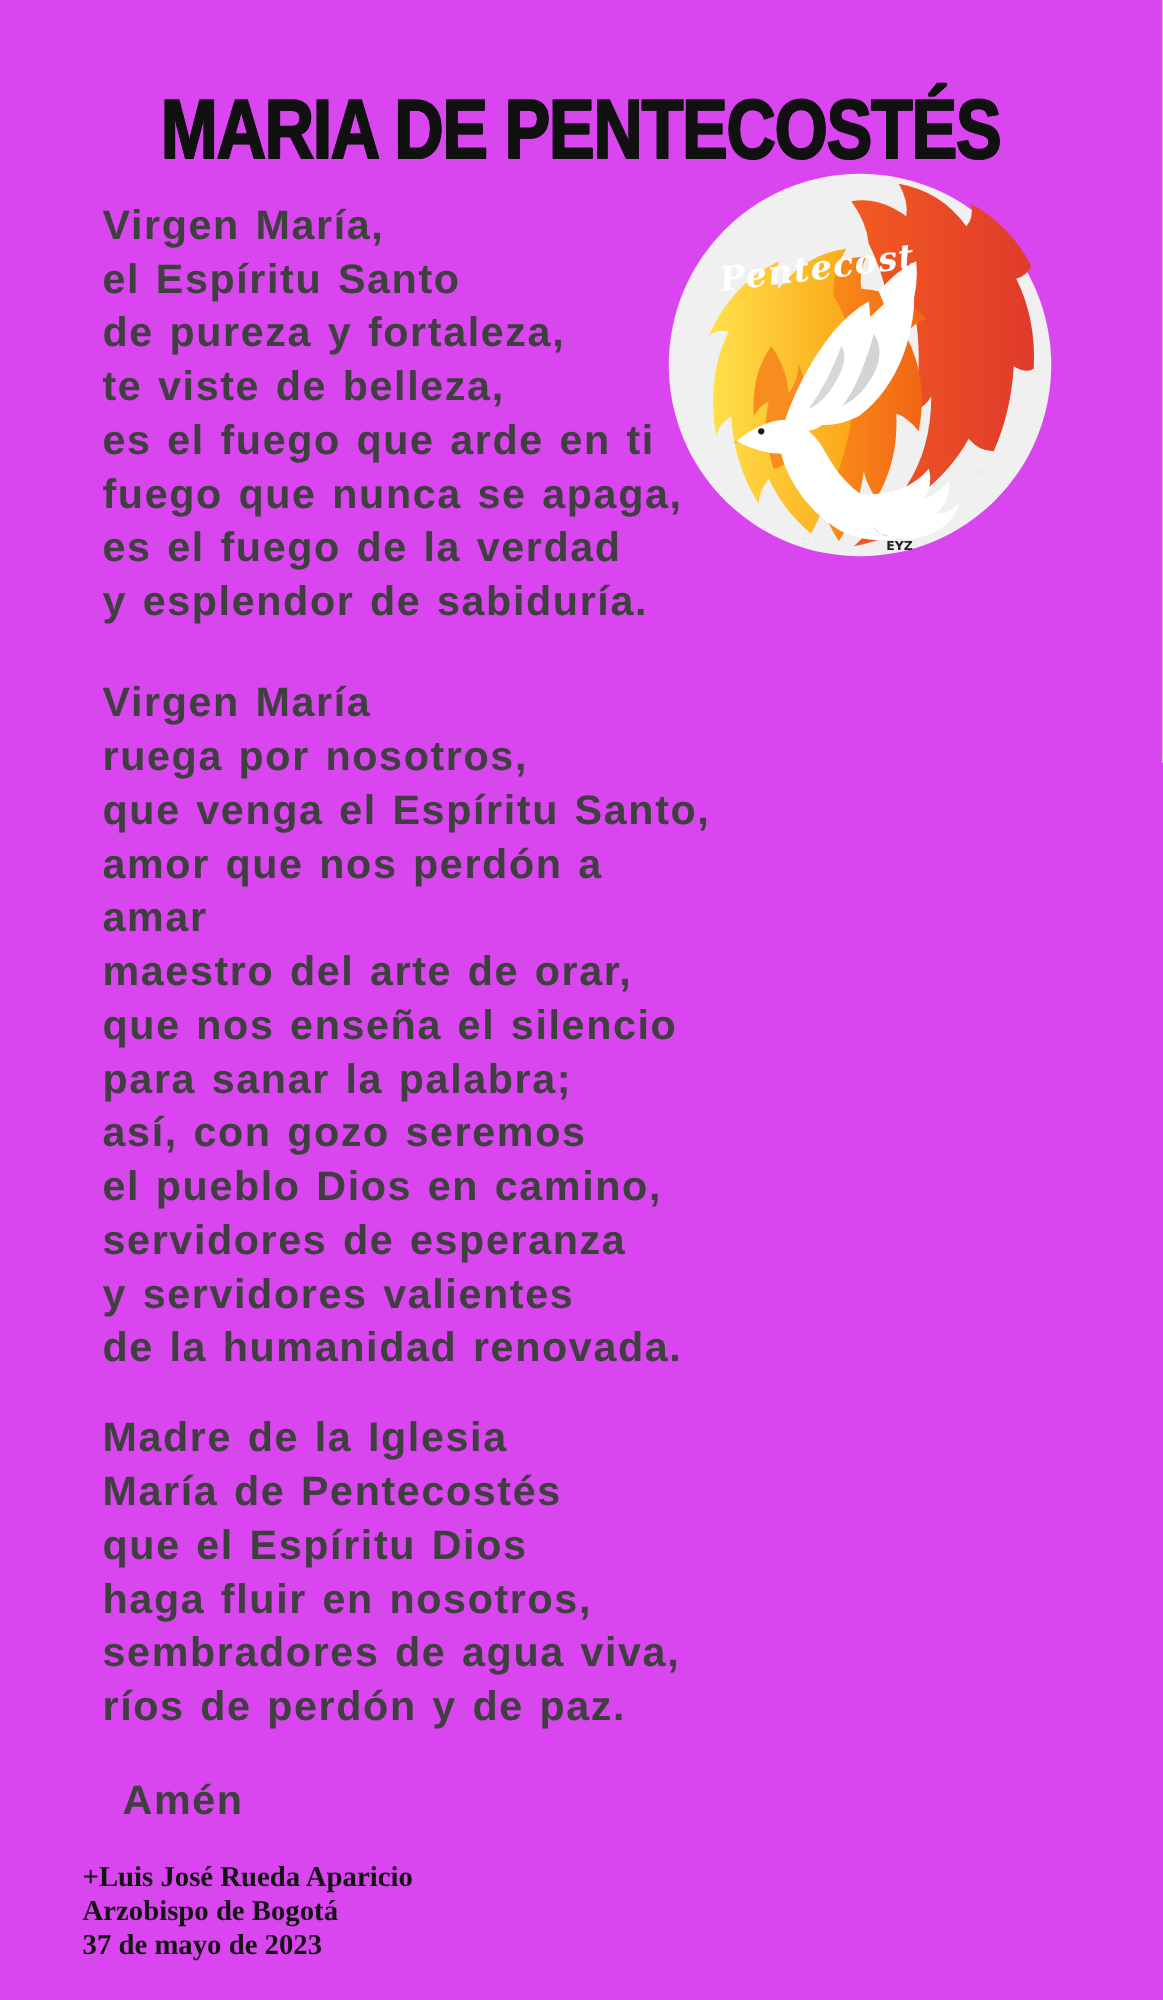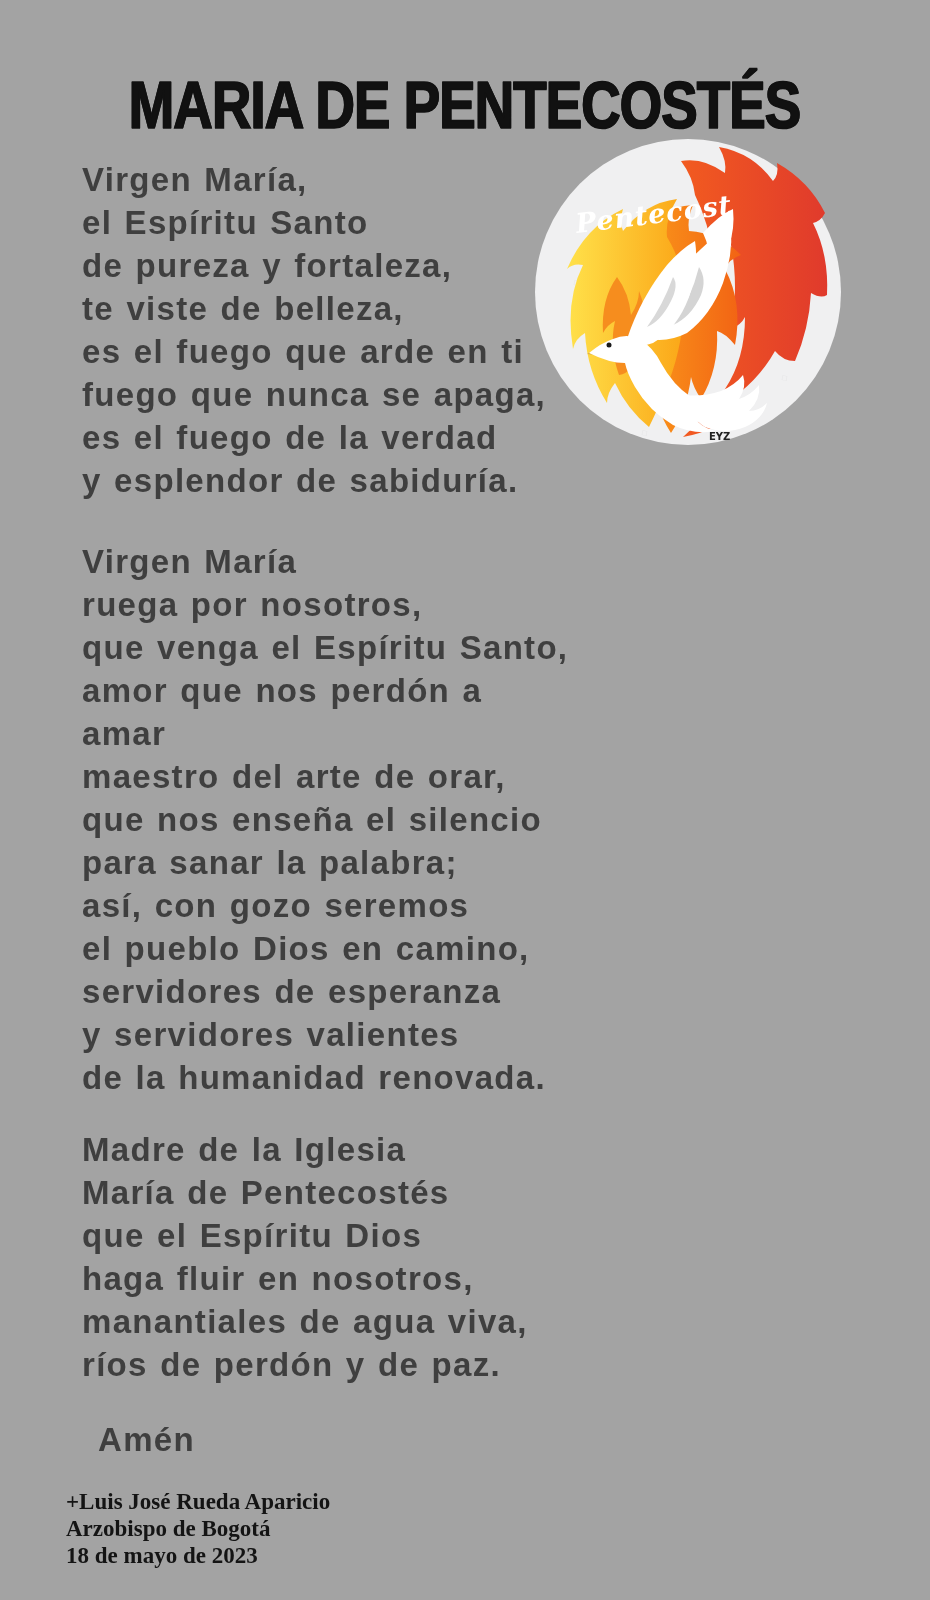--- a/index.html
+++ b/index.html
@@ -1,19 +1,19 @@
 <!DOCTYPE html>
 <html><head>
 <meta charset="utf-8">
 <style>
   html,body{margin:0;padding:0;background:#ffffff;}
   .page{
     position:relative;
     width:930px;height:1600px;
-    background:#a3a3a3;
+    background:#d946ef;
     overflow:hidden;
     font-family:"Liberation Sans", sans-serif;
   }
   .title{
     position:absolute;
     top:72px;left:0;width:100%;
     text-align:center;
     color:#111111;
     font-size:62px;
     font-weight:800;
@@ -198,26 +198,26 @@
       <div>y servidores valientes</div>
       <div>de la humanidad renovada.</div>
     </div>
 
   <div class="stanza stanza-3">
 
   <div>Madre de la Iglesia</div>
       <div>María de Pentecostés</div>
       <div>que el Espíritu Dios</div>
       <div>haga fluir en nosotros,</div>
-      <div>manantiales de agua viva,</div>
+      <div>sembradores de agua viva,</div>
       <div>ríos de perdón y de paz.</div>
     </div>
 
   <div class="stanza amen">Amén</div>
 
   <div class="footer">
 
   <div>+Luis José Rueda Aparicio</div>
       <div>Arzobispo de Bogotá</div>
-      <div>18 de mayo de 2023</div>
+      <div>37 de mayo de 2023</div>
     </div>
 
 </div>
 
 </body></html>

